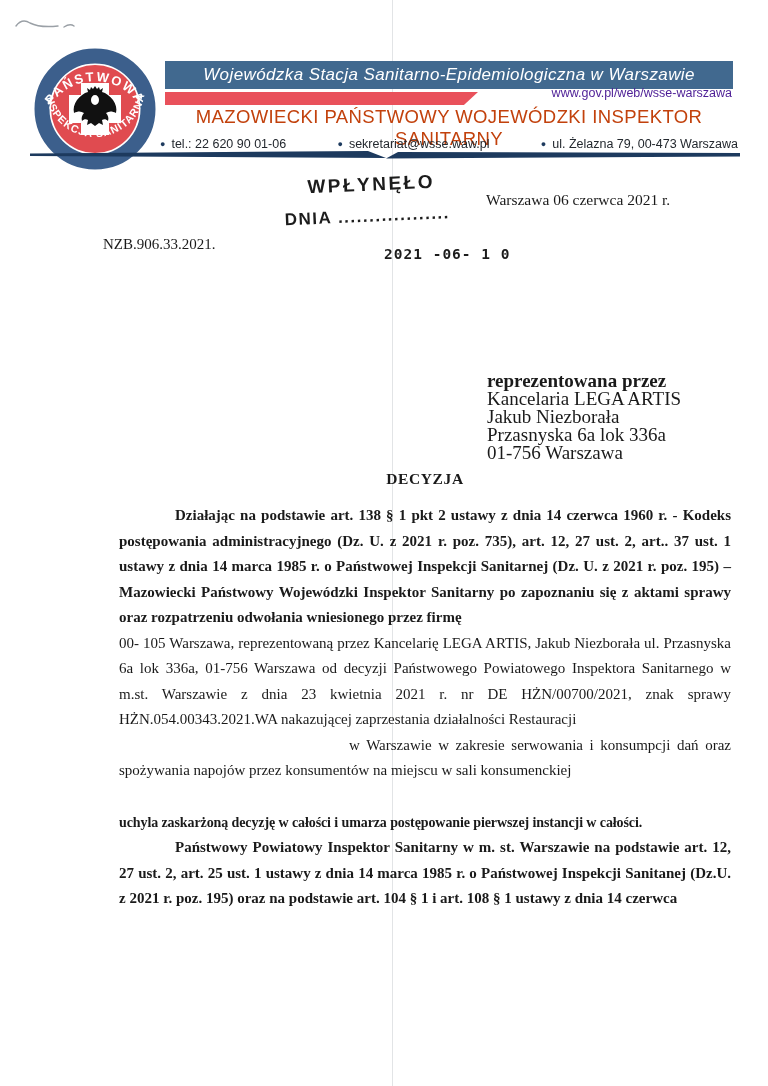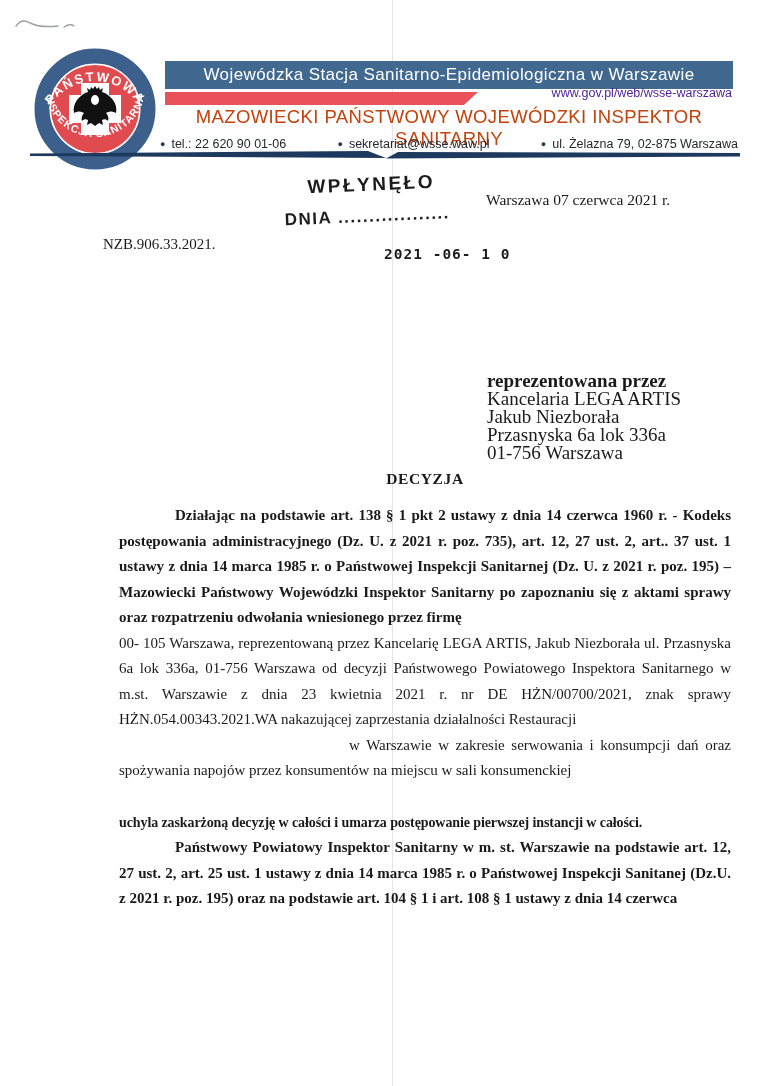--- a/index.html
+++ b/index.html
@@ -19,21 +19,21 @@
   }
   
   .pen-mark{position:absolute;left:12px;top:14px;}
 
   
   .logo{position:absolute;left:33px;top:47px;width:124px;height:124px;}
   .banner{
     position:absolute;left:165px;top:61px;width:568px;height:28px;
     display:flex;align-items:center;justify-content:center;
     color:#fff;font-family:"Liberation Sans",sans-serif;
-    font-size:17px;letter-spacing:.4px;
+    font-size:17px;letter-spacing:.4px;font-style:italic;
   }
   .banner-bg{position:absolute;inset:0;background:#41698f;}
   .banner span{position:relative;}
   .red-stripe{
     position:absolute;left:165px;top:92px;width:313px;height:13px;
     background:#e9515b;
     clip-path:polygon(0 0,100% 0,95.5% 100%,0 100%);
   }
   .website{
     position:absolute;left:432px;top:86px;width:300px;
@@ -153,36 +153,36 @@
     <span class="contact-item">
       <span class="bullet">●</span>
       <span>tel.: 22 620 90 01-06</span>
     </span>
     <span class="contact-item">
       <span class="bullet">●</span>
       <span>sekretariat@wsse.waw.pl</span>
     </span>
     <span class="contact-item">
       <span class="bullet">●</span>
-      <span>ul. Żelazna 79, 02-875 Warszawa</span>
+      <span>ul. Żelazna 79, 00-473 Warszawa</span>
     </span>
   </div>
 
   <svg class="divider" width="710" height="10" viewBox="0 0 710 10">
     <polygon points="0,3.5 338,1 356,8 0,6" fill="#1d3a5e"></polygon>
     <polygon points="368,2 710,3 710,6.5 356,8.5" fill="#1d3a5e"></polygon>
   </svg>
 
   <div class="received-stamp">
     <div class="stamp-line1">WPŁYNĘŁO</div>
     <div class="stamp-line2">DNIA ..................</div>
   </div>
   <div class="date-stamp">2021 -06- 1 0</div>
 
-  <div class="city-date">Warszawa 07 czerwca 2021 r.</div>
+  <div class="city-date">Warszawa 06 czerwca 2021 r.</div>
 
   <div class="ref-number">NZB.906.33.2021.</div>
 
   <div class="recipient">
     <div class="r-intro">reprezentowana przez</div>
     <div>Kancelaria LEGA ARTIS</div>
     <div>Jakub Niezborała</div>
     <div>Przasnyska 6a lok 336a</div>
     <div>01-756 Warszawa</div>
   </div>

